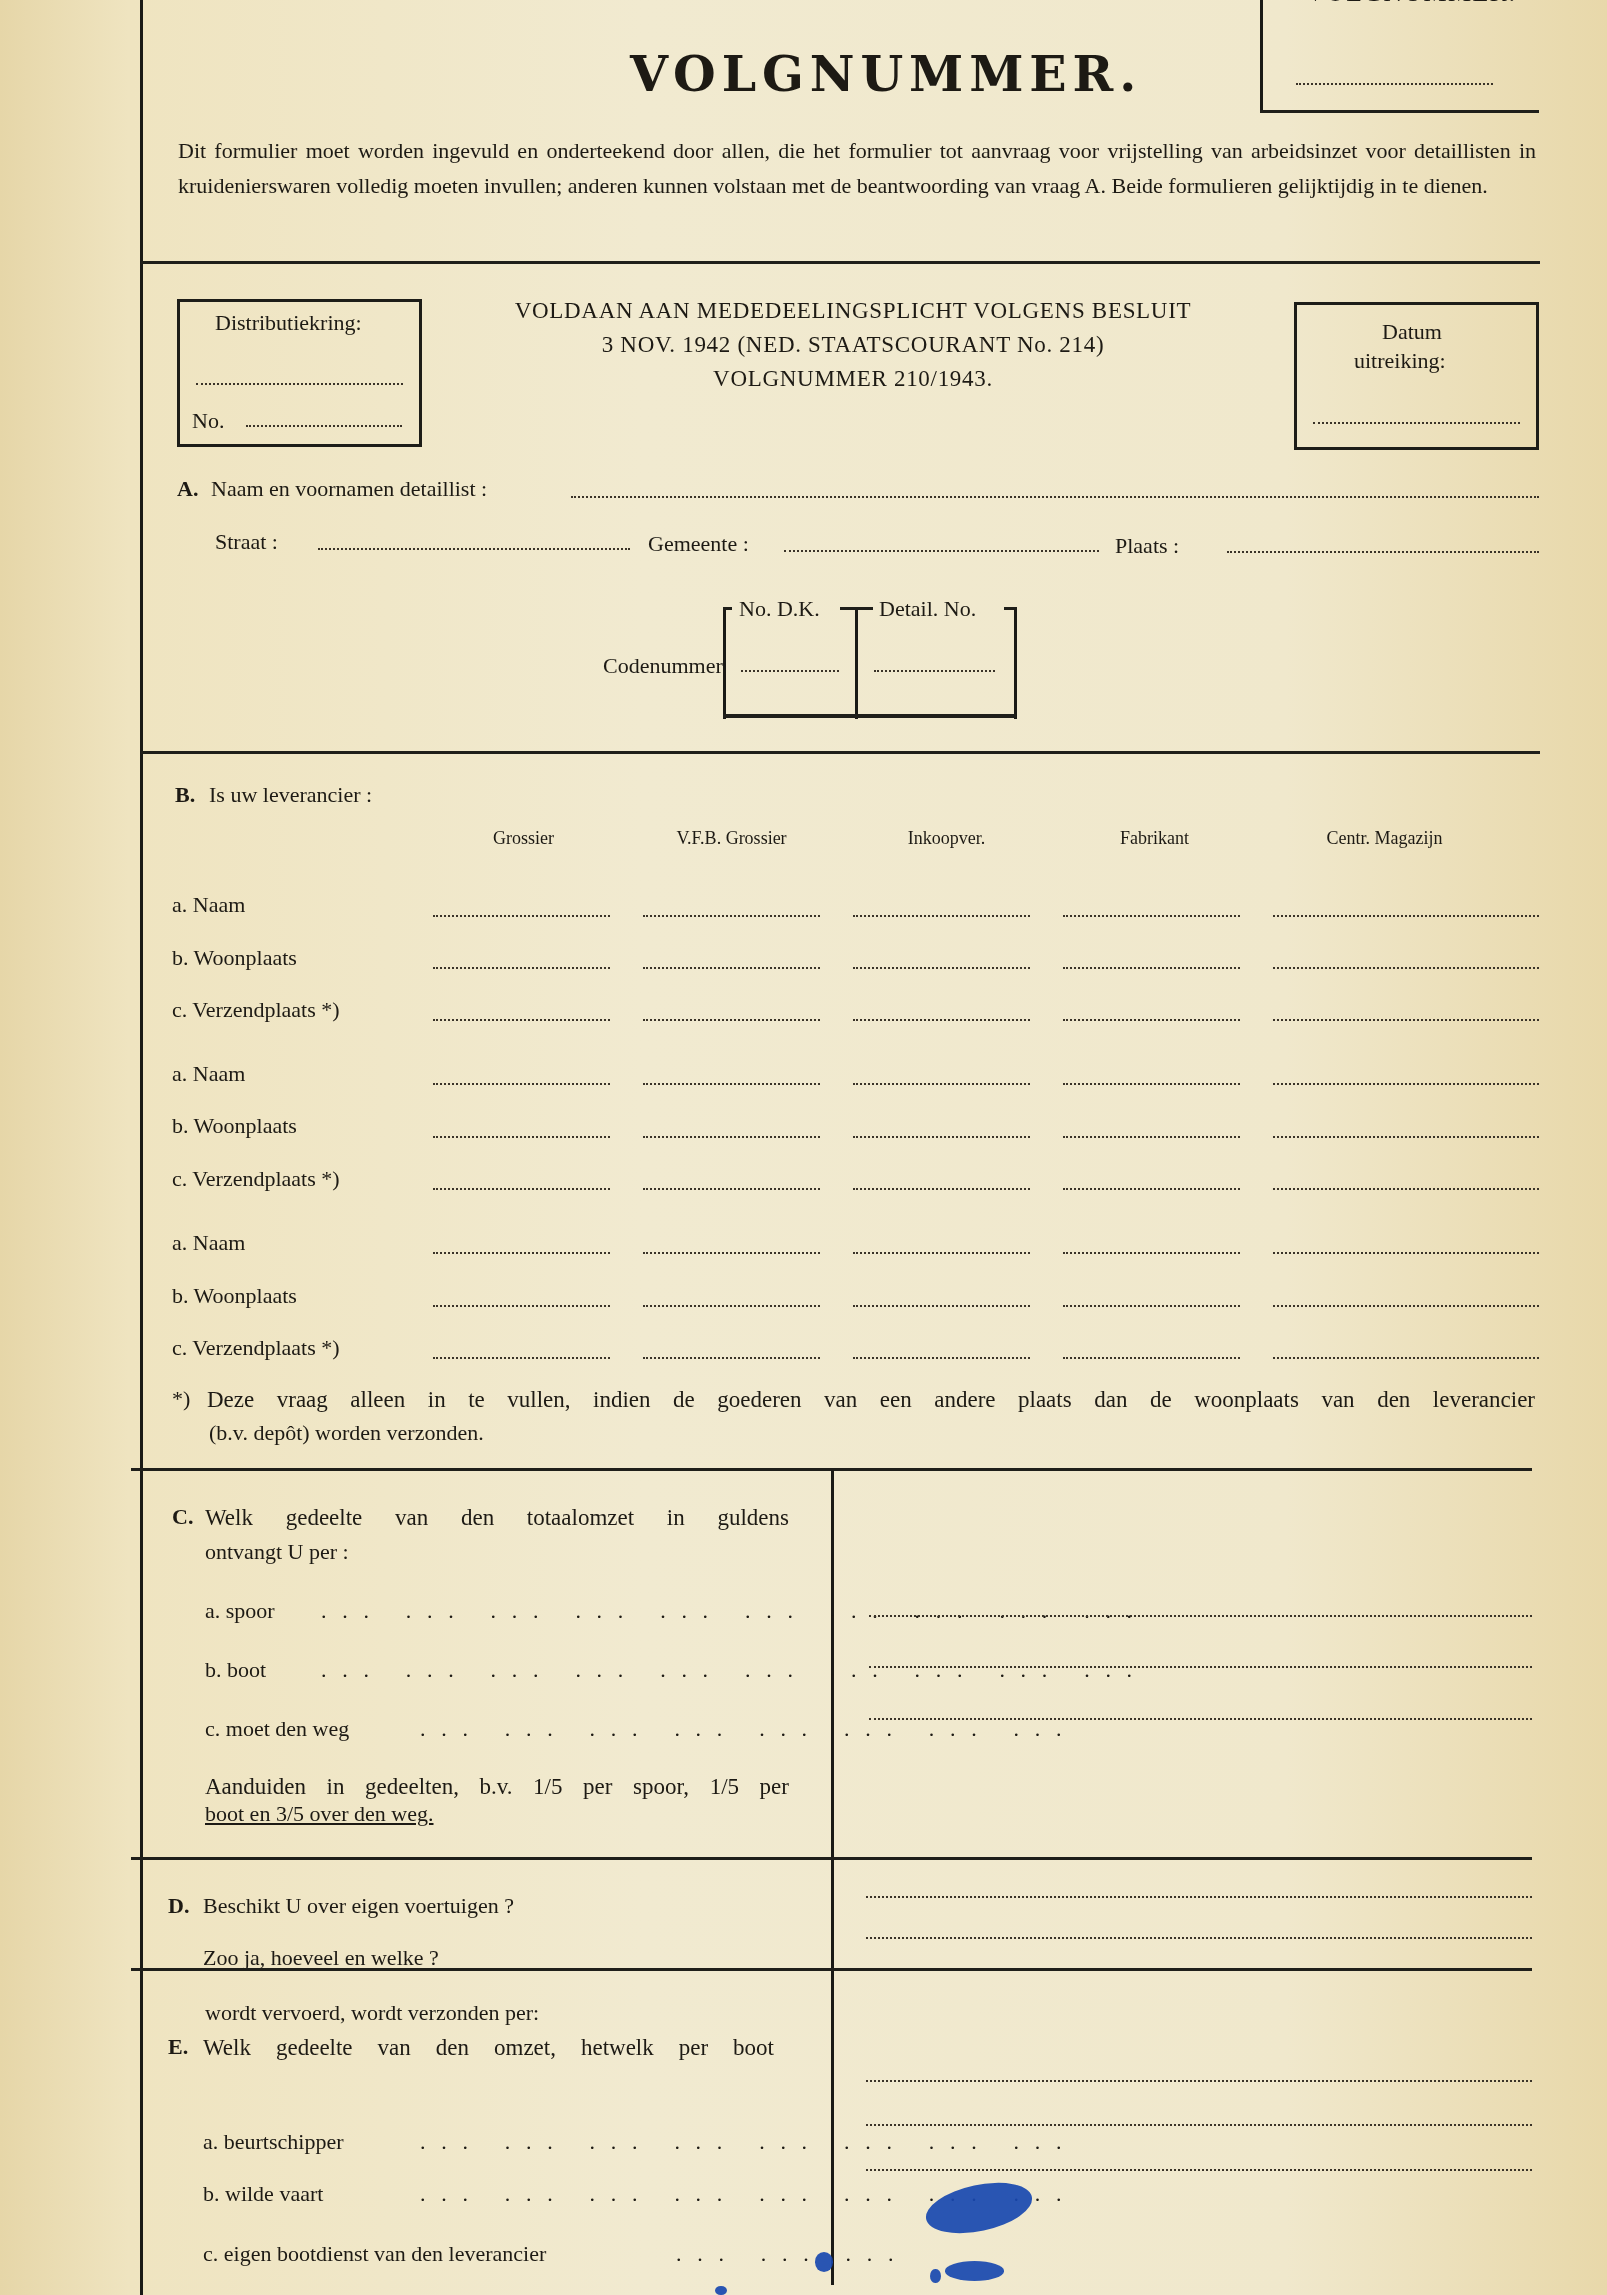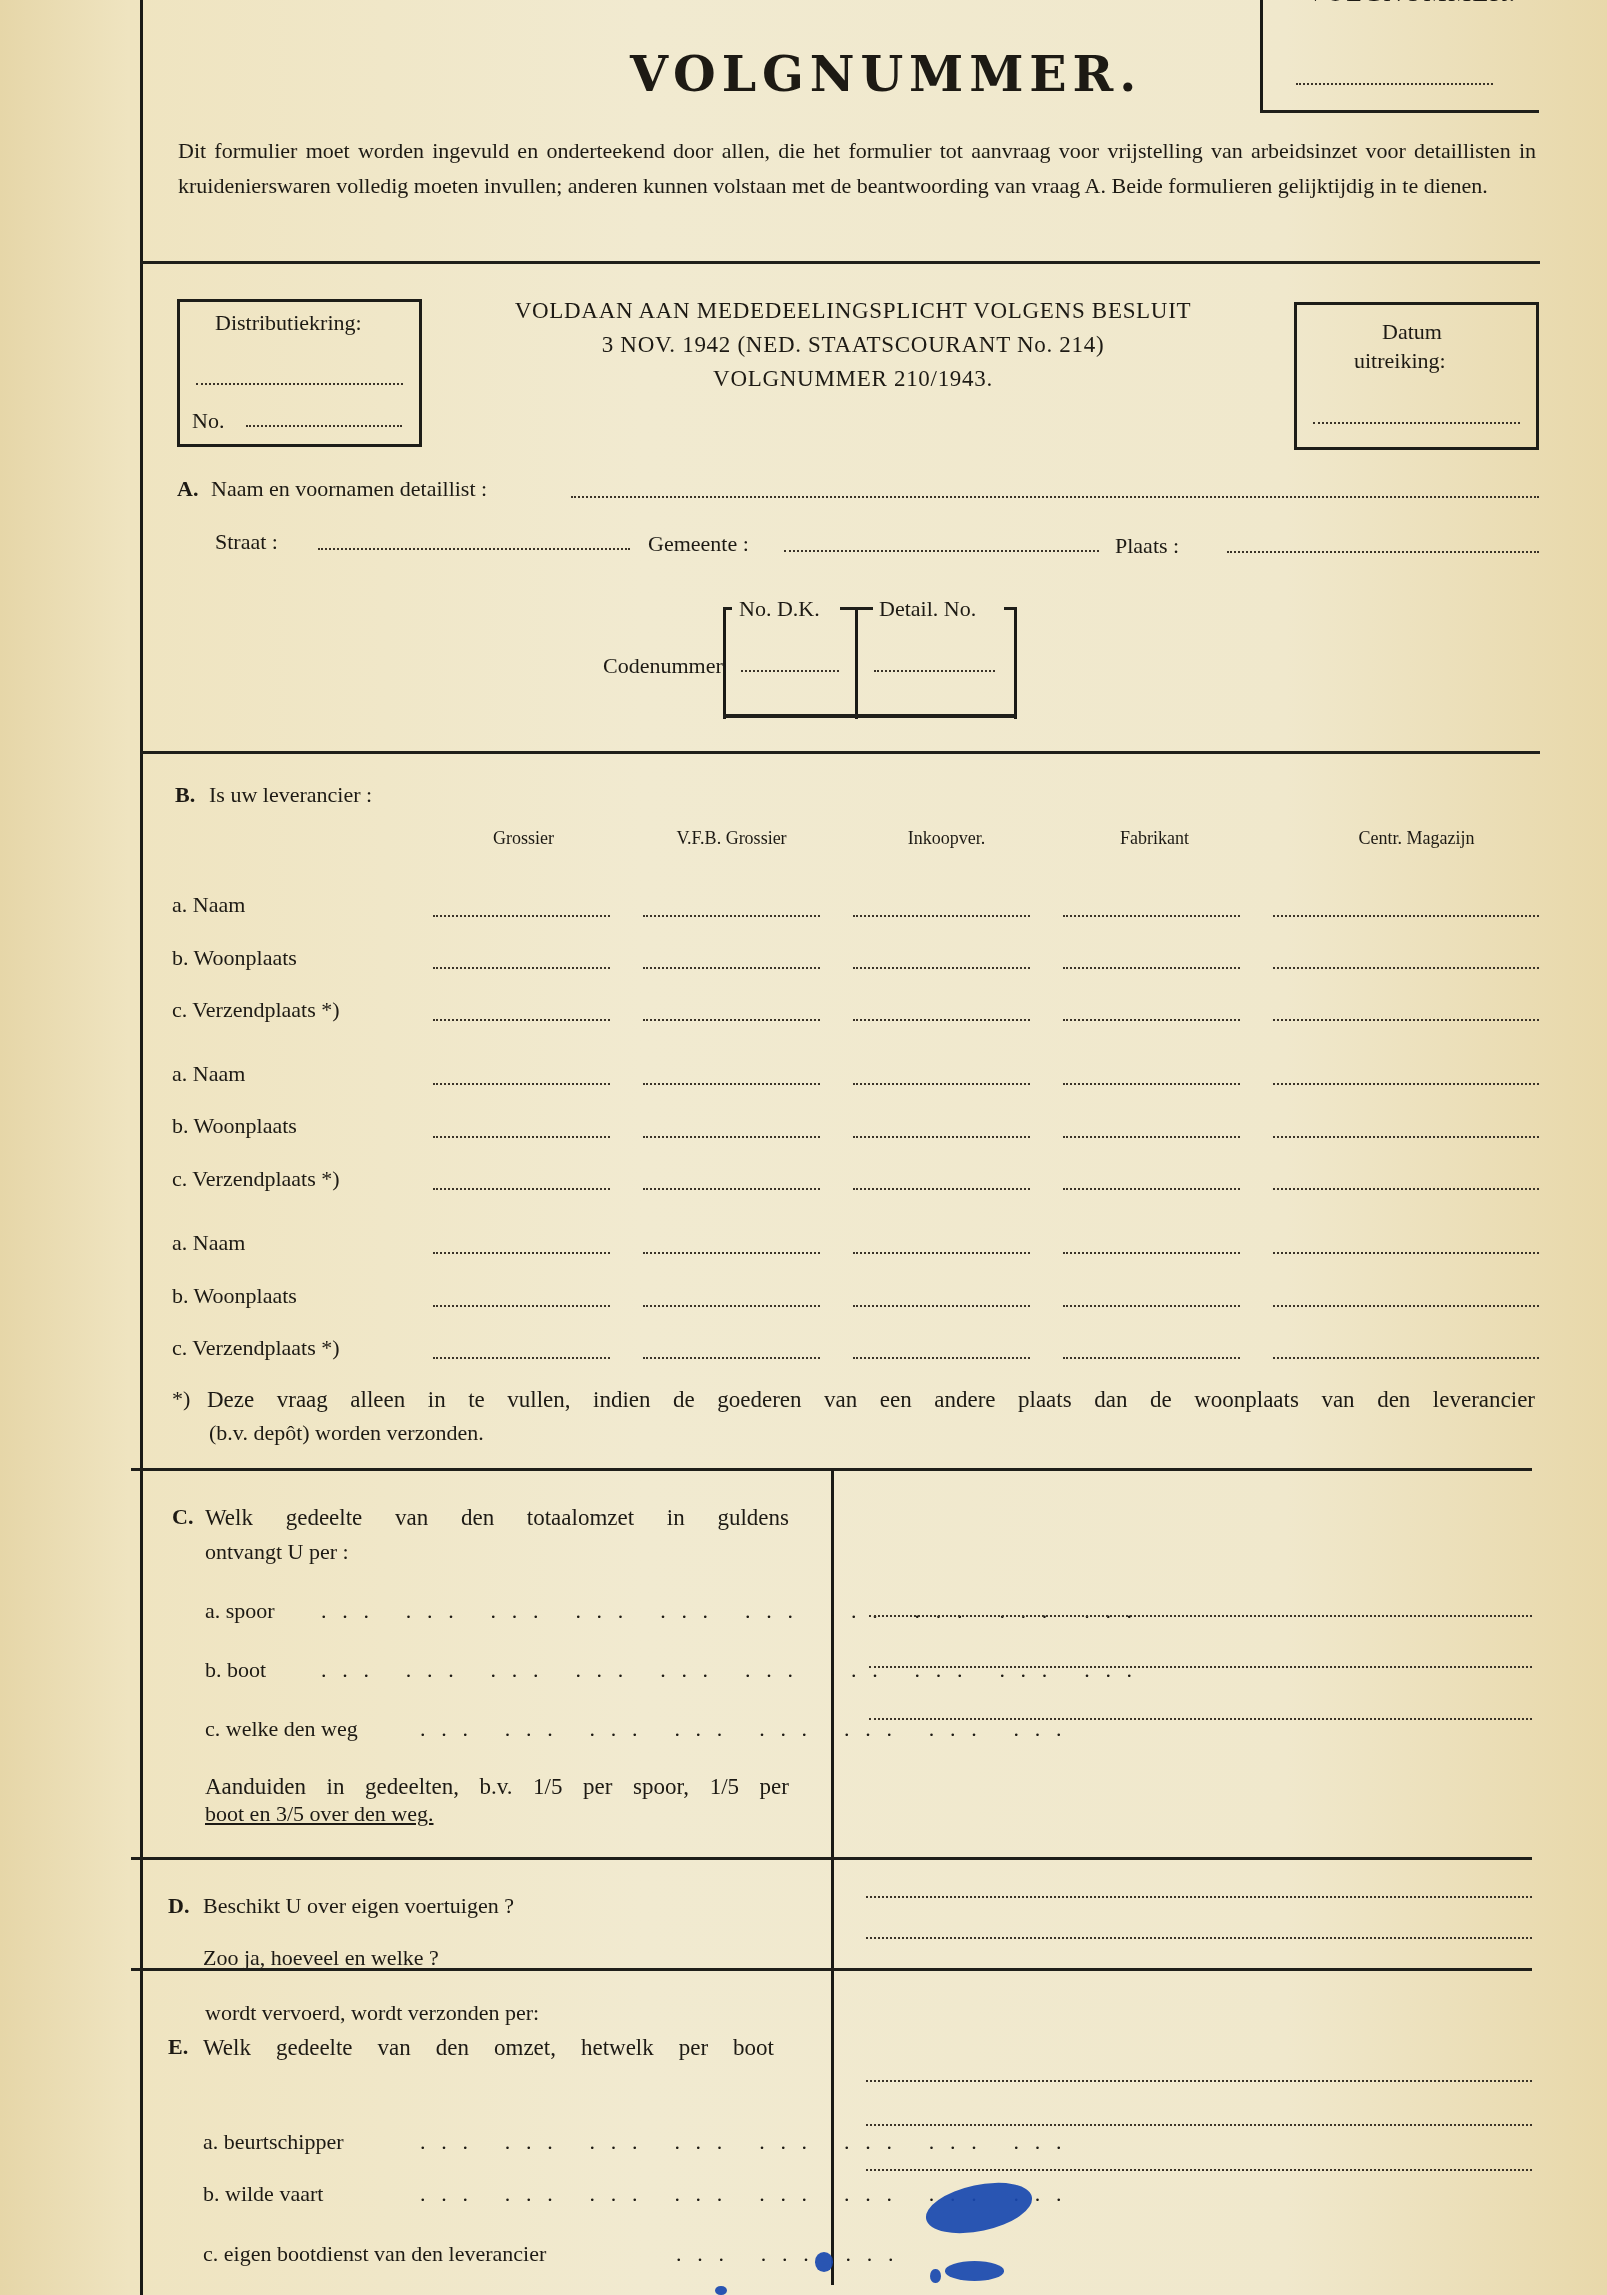--- a/index.html
+++ b/index.html
@@ -82,21 +82,21 @@
 
 <div class="hline" style="left:141px;top:751px;width:1399px;height:3.3px;"></div>
 
 <div class="txt" style="left:175px;top:782px;font-weight:bold;">B.</div>
 <div class="txt" style="left:209px;top:782px;">Is uw leverancier :</div>
 
 <div class="colhead" style="left:425px;">Grossier</div>
 <div class="colhead" style="left:633px;">V.F.B. Grossier</div>
 <div class="colhead" style="left:848px;">Inkoopver.</div>
 <div class="colhead" style="left:1056px;">Fabrikant</div>
-<div class="colhead" style="left:1318px;">Centr. Magazijn</div>
+<div class="colhead" style="left:1286px;">Centr. Magazijn</div>
 
 <div id="b-rows">
     <div class="txt" style="left: 172px; top: 892px;">a. Naam</div>
     <div class="dots" style="left: 433px; top: 915px; width: 177px;"></div>
     <div class="dots" style="left: 643px; top: 915px; width: 177px;"></div>
     <div class="dots" style="left: 853px; top: 915px; width: 177px;"></div>
     <div class="dots" style="left: 1063px; top: 915px; width: 177px;"></div>
     <div class="dots" style="left: 1273px; top: 915px; width: 266px;"></div>
     <div class="txt" style="left: 172px; top: 945px;">b. Woonplaats</div>
     <div class="dots" style="left: 433px; top: 967px; width: 177px;"></div>
@@ -161,21 +161,21 @@
 <div class="txt" style="left:205px;top:1539px;">ontvangt U per :</div>
 
 <div class="txt" style="left:205px;top:1598px;">a. spoor</div>
 <div class="txt ellip" style="left:321px;top:1598px;">... ... ... ... ... ... ... ... ... ...</div>
 <div class="dots" style="left:869px;top:1615px;width:663px;"></div>
 
 <div class="txt" style="left:205px;top:1657px;">b. boot</div>
 <div class="txt ellip" style="left:321px;top:1657px;">... ... ... ... ... ... ... ... ... ...</div>
 <div class="dots" style="left:869px;top:1666px;width:663px;"></div>
 
-<div class="txt" style="left:205px;top:1716px;">c. welke den weg</div>
+<div class="txt" style="left:205px;top:1716px;">c. moet den weg</div>
 <div class="txt ellip" style="left:420px;top:1716px;">... ... ... ... ... ... ... ...</div>
 <div class="dots" style="left:869px;top:1718px;width:663px;"></div>
 
 <div class="para" style="left:205px;top:1769px;width:584px;">Aanduiden in gedeelten, b.v. 1/5 per spoor, 1/5 per</div>
 <div class="txt" style="left:205px;top:1801px;text-decoration:underline;">boot en 3/5 over den weg.</div>
 
 <div class="hline" style="left:131px;top:1857px;width:1401px;height:3.3px;"></div>
 
 <div class="txt" style="left:168px;top:1893px;font-weight:bold;">D.</div>
 <div class="txt" style="left:203px;top:1893px;">Beschikt U over eigen voertuigen ?</div>

